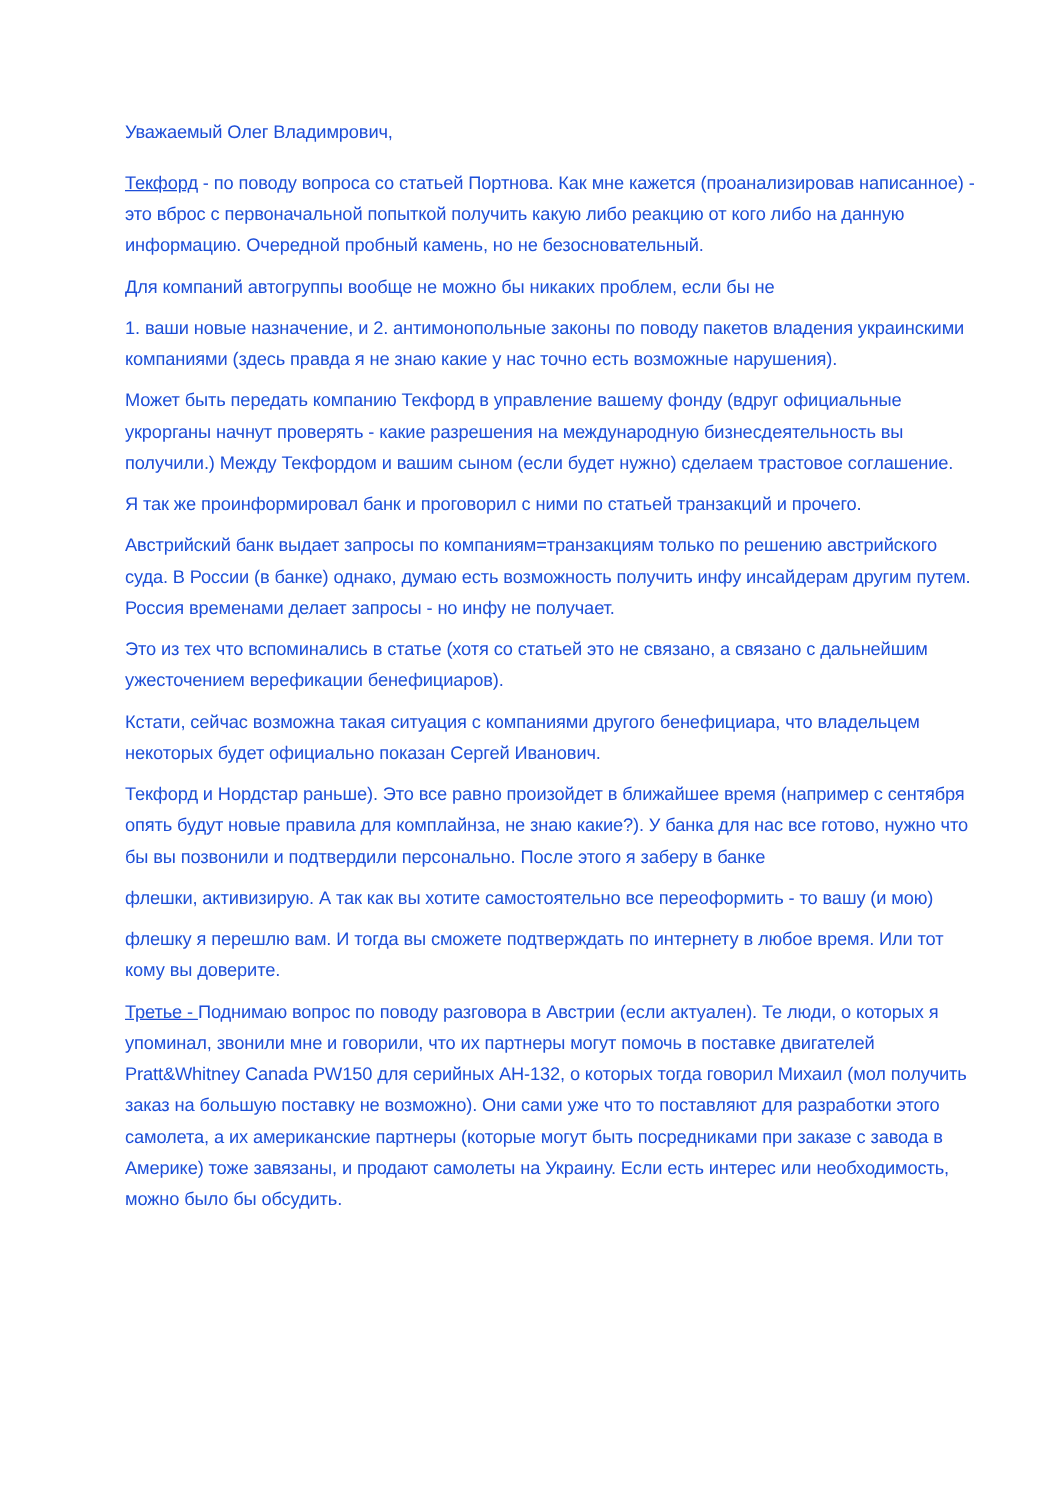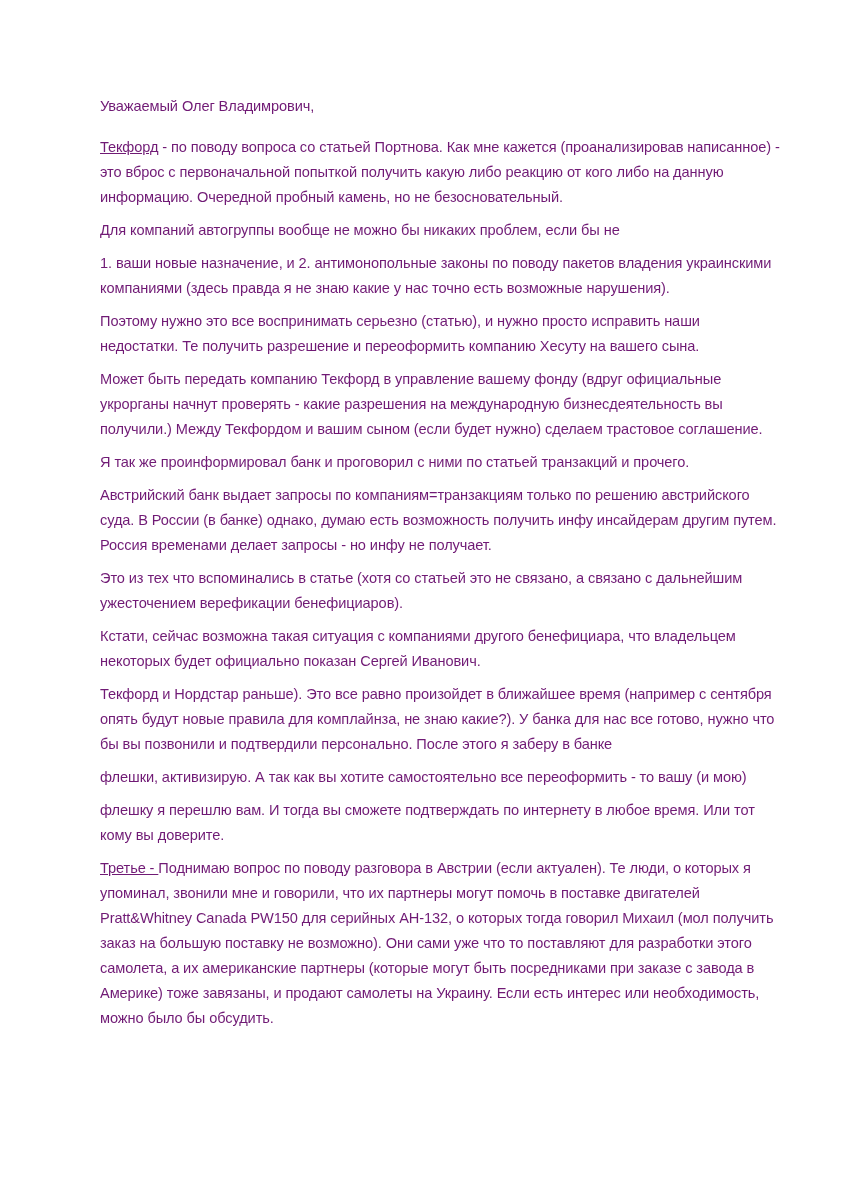--- a/index.html
+++ b/index.html
@@ -24,31 +24,30 @@
   .para {
     margin: 0 0 8px 0;
   }
   .lead {
     text-decoration: underline;
   }
 </style>
 </head>
 <body style="background: rgb(255, 255, 255);">
 
-<div class="page" style="color: #701a75;">
+<div class="page" style="color: #1d4ed8;">
 
   <p class="salutation">Уважаемый Олег Владимрович,</p>
 
   <p class="para"><span class="lead">Текфорд</span><span class="ptext"> - по поводу вопроса со статьей Портнова. Как мне кажется (проанализировав написанное) - это вброс с первоначальной попыткой получить какую либо реакцию от кого либо на данную информацию. Очередной пробный камень, но не безосновательный.</span></p>
 
   <p class="para"><span class="lead"></span><span class="ptext">Для компаний автогруппы вообще не можно бы никаких проблем, если бы не</span></p>
 
   <p class="para"><span class="lead"></span><span class="ptext">1. ваши новые назначение, и 2. антимонопольные законы по поводу пакетов владения украинскими компаниями (здесь правда я не знаю какие у нас точно есть возможные нарушения).</span></p>
 
-  <p class="para"><span class="lead"></span><span class="ptext">Поэтому нужно это все воспринимать серьезно (статью), и нужно просто исправить наши недостатки. Те получить разрешение и переоформить компанию Хесуту на вашего сына.</span></p>
 
   <p class="para"><span class="lead"></span><span class="ptext">Может быть передать компанию Текфорд в управление вашему фонду (вдруг официальные укрорганы начнут проверять - какие разрешения на международную бизнесдеятельность вы получили.) Между Текфордом и вашим сыном (если будет нужно) сделаем трастовое соглашение.</span></p>
 
   <p class="para"><span class="lead"></span><span class="ptext">Я так же проинформировал банк и проговорил с ними по статьей транзакций и прочего.</span></p>
 
   <p class="para"><span class="lead"></span><span class="ptext">Австрийский банк выдает запросы по компаниям=транзакциям только по решению австрийского суда. В России (в банке) однако, думаю есть возможность получить инфу инсайдерам другим путем. Россия временами делает запросы - но инфу не получает.</span></p>
 
   <p class="para"><span class="lead"></span><span class="ptext">Это из тех что вспоминались в статье (хотя со статьей это не связано, а связано с дальнейшим ужесточением верефикации бенефициаров).</span></p>
 
   <p class="para"><span class="lead"></span><span class="ptext">Кстати, сейчас возможна такая ситуация с компаниями другого бенефициара, что владельцем некоторых будет официально показан Сергей Иванович.</span></p>

